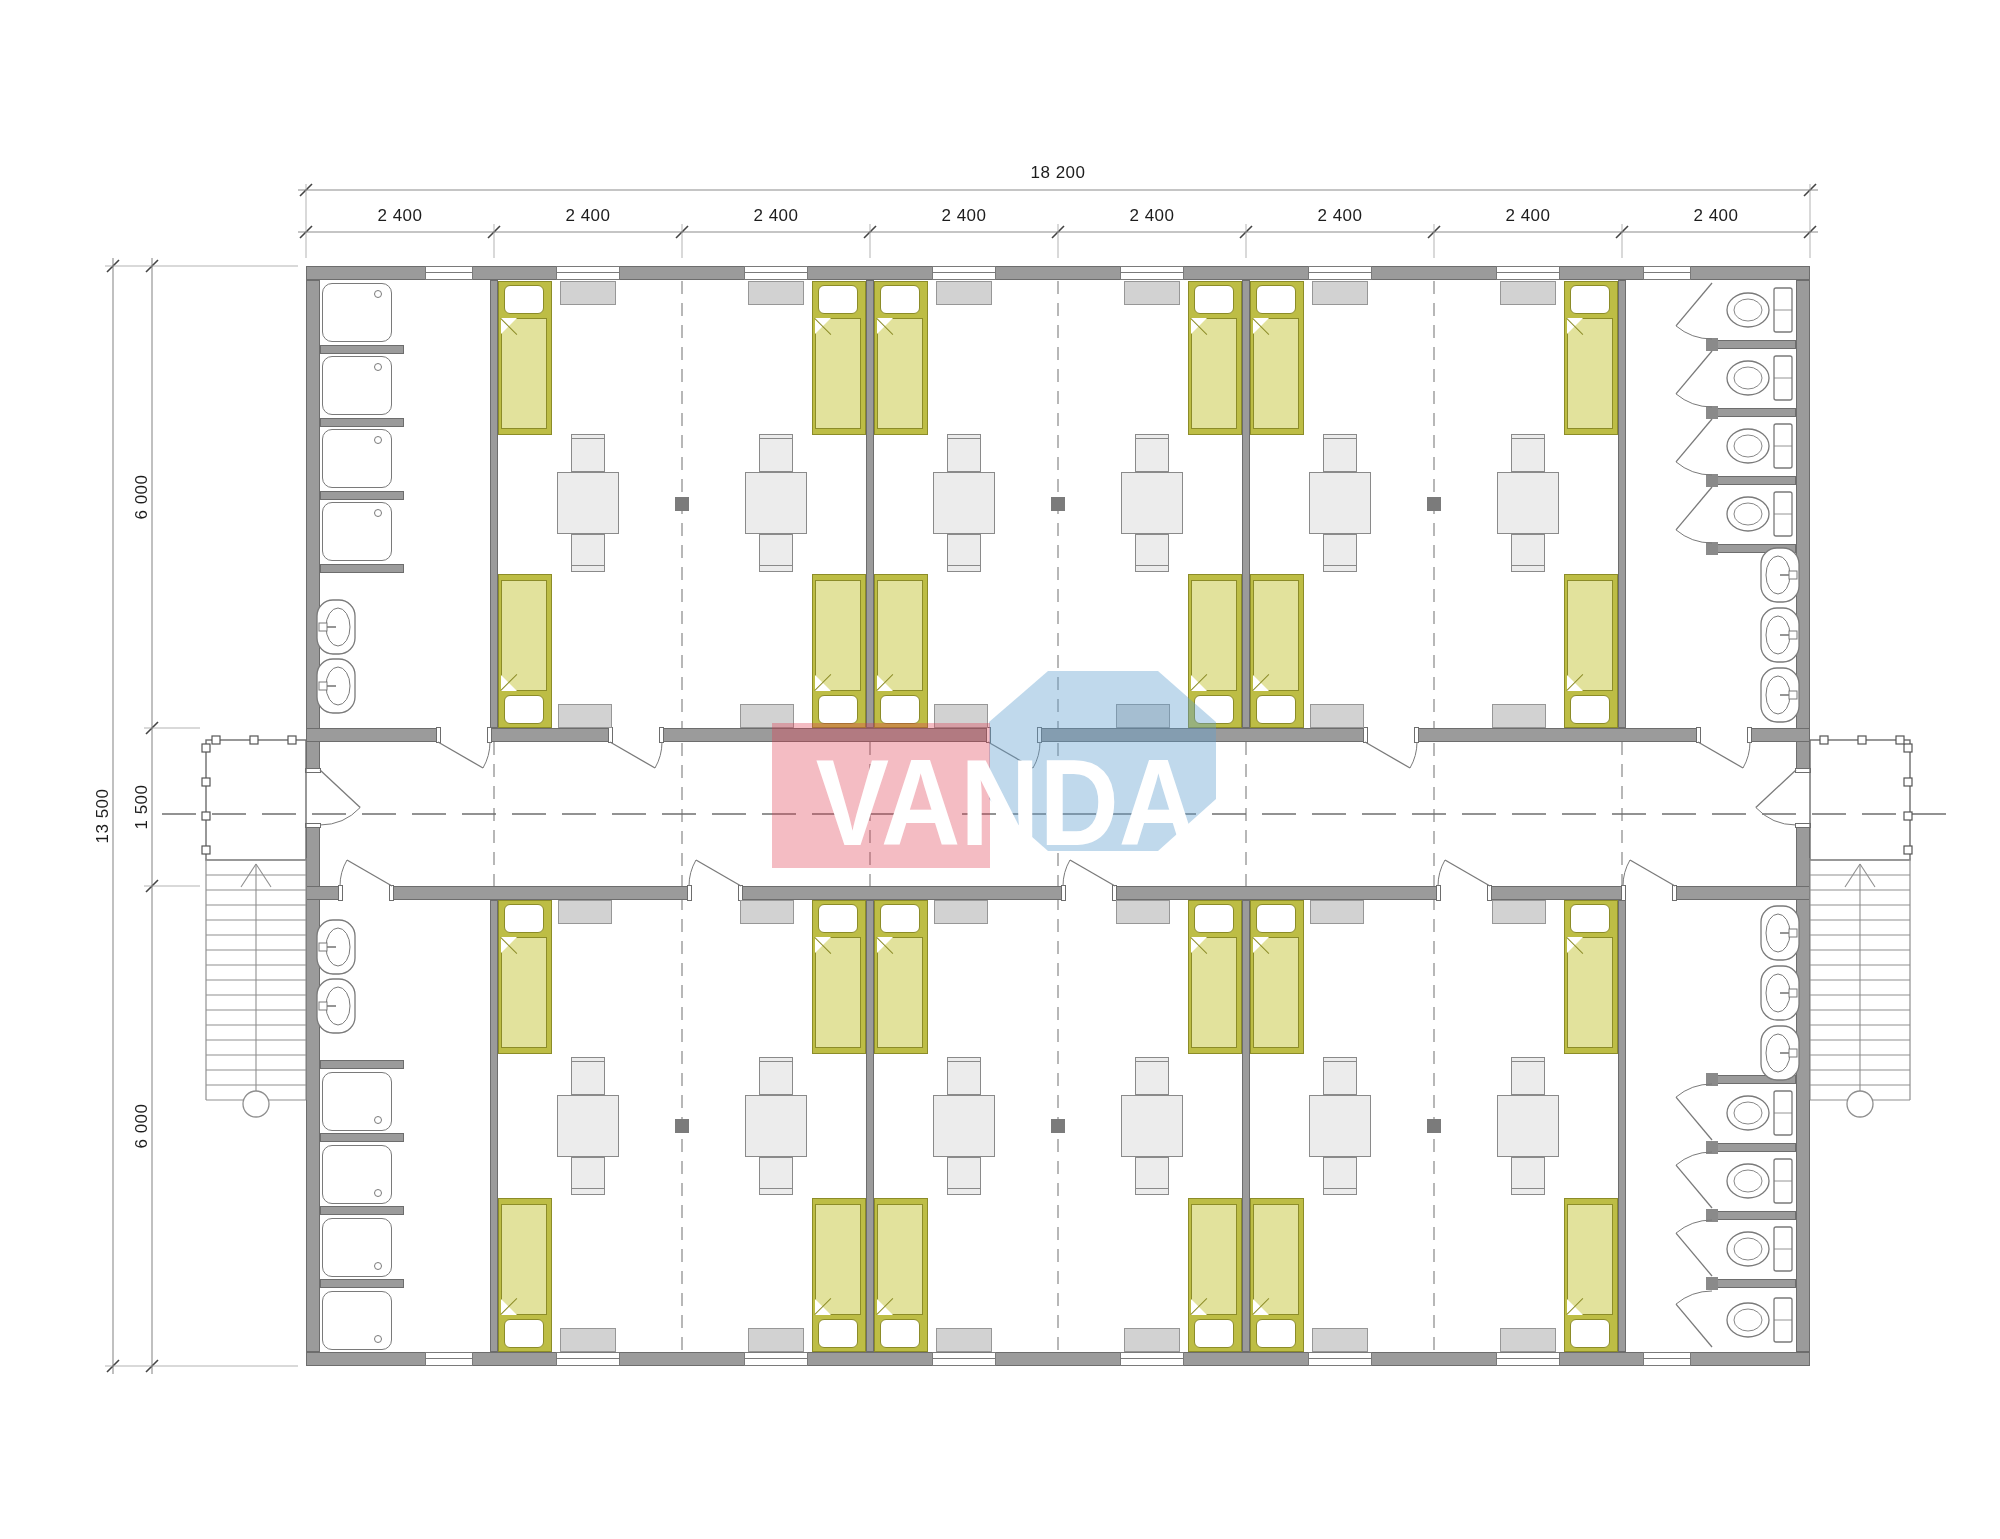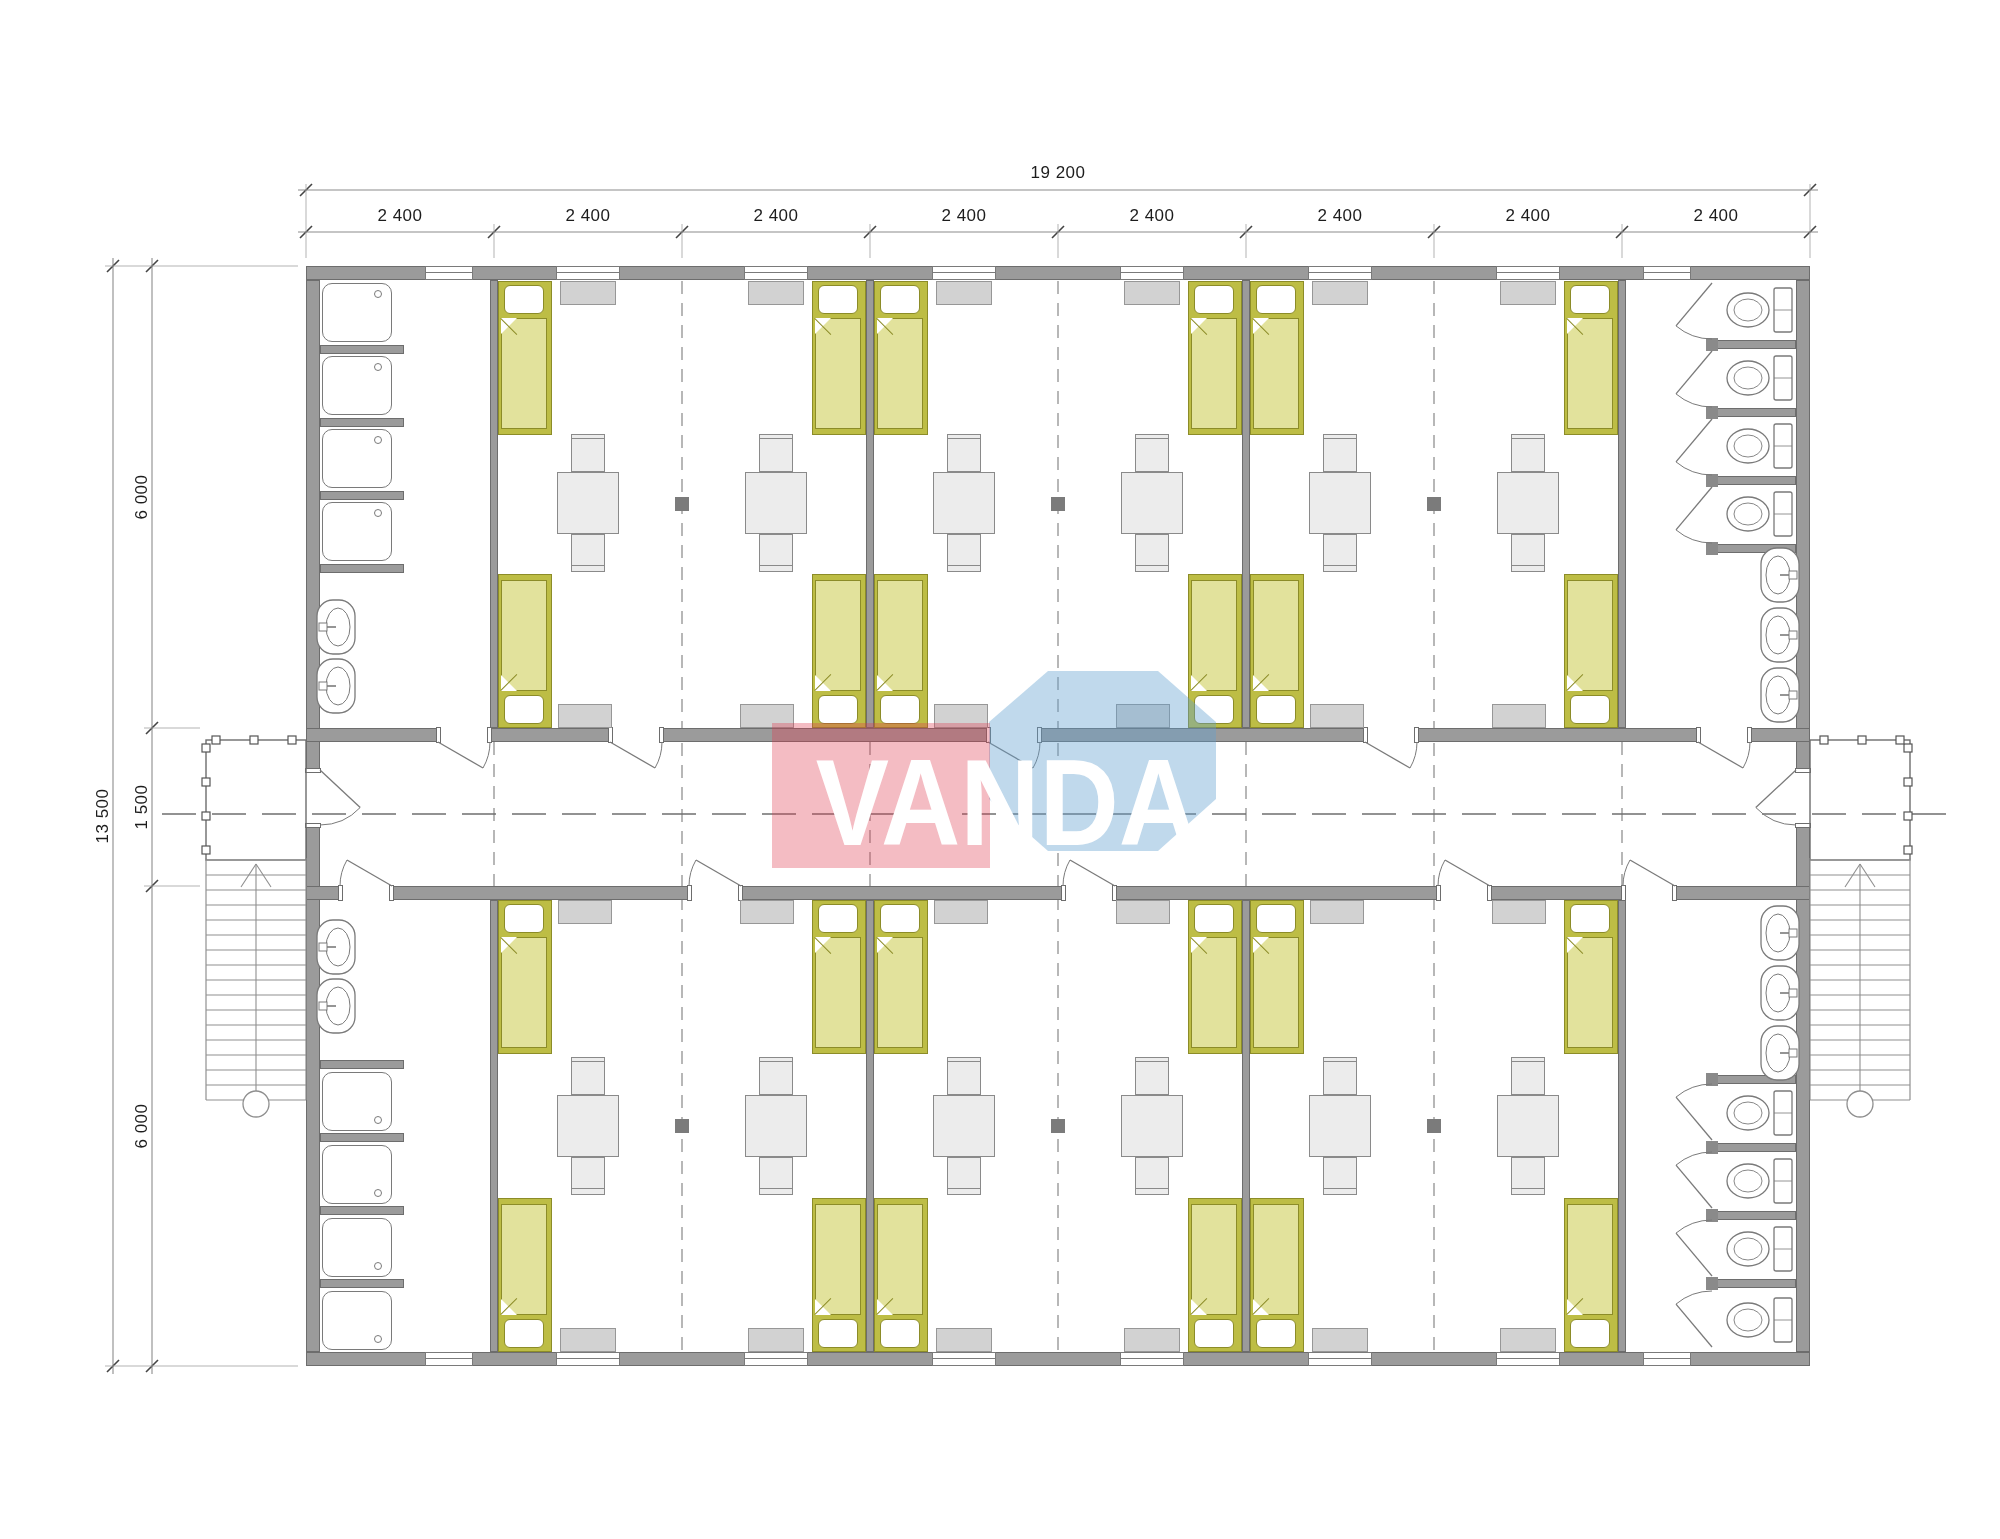--- a/index.html
+++ b/index.html
@@ -714,21 +714,21 @@
         <circle cx="1860" cy="1104" r="13" fill="#fff" stroke="#8f8f8f" stroke-width="1.3"></circle>
       </g>
     </svg>
 
   <svg class="lyr" width="2000" height="1539" viewBox="0 0 2000 1539" style="z-index:40;">
     <polygon id="wm-blue" points="1048,671 1158,671 1216,722 1216,799 1158,851 1048,851 989,799 989,722" fill="rgba(97,160,208,0.40)"></polygon>
   </svg>
   <div id="wm-pink" style="position: absolute; left: 772px; top: 723px; width: 218px; height: 145px; z-index: 41; background: rgba(224, 58, 80, 0.34);"></div>
   <div class="wm-text" id="wm-text" style="left: 752px; top: 742px; width: 510px; font-size: 122px; transform: scaleX(0.9); z-index: 42; color: rgb(255, 255, 255);">VANDA</div>
 
-  <div class="dimlbl" style="left:1008px;top:163px;width:100px;">19 200</div>
+  <div class="dimlbl" style="left:1008px;top:163px;width:100px;">18 200</div>
   <div id="module-labels">
       <div class="dimlbl" style="left: 350px; top: 206px; width: 100px;">2 400</div>
       <div class="dimlbl" style="left: 538px; top: 206px; width: 100px;">2 400</div>
       <div class="dimlbl" style="left: 726px; top: 206px; width: 100px;">2 400</div>
       <div class="dimlbl" style="left: 914px; top: 206px; width: 100px;">2 400</div>
       <div class="dimlbl" style="left: 1102px; top: 206px; width: 100px;">2 400</div>
       <div class="dimlbl" style="left: 1290px; top: 206px; width: 100px;">2 400</div>
       <div class="dimlbl" style="left: 1478px; top: 206px; width: 100px;">2 400</div>
       <div class="dimlbl" style="left: 1666px; top: 206px; width: 100px;">2 400</div>
     </div>

